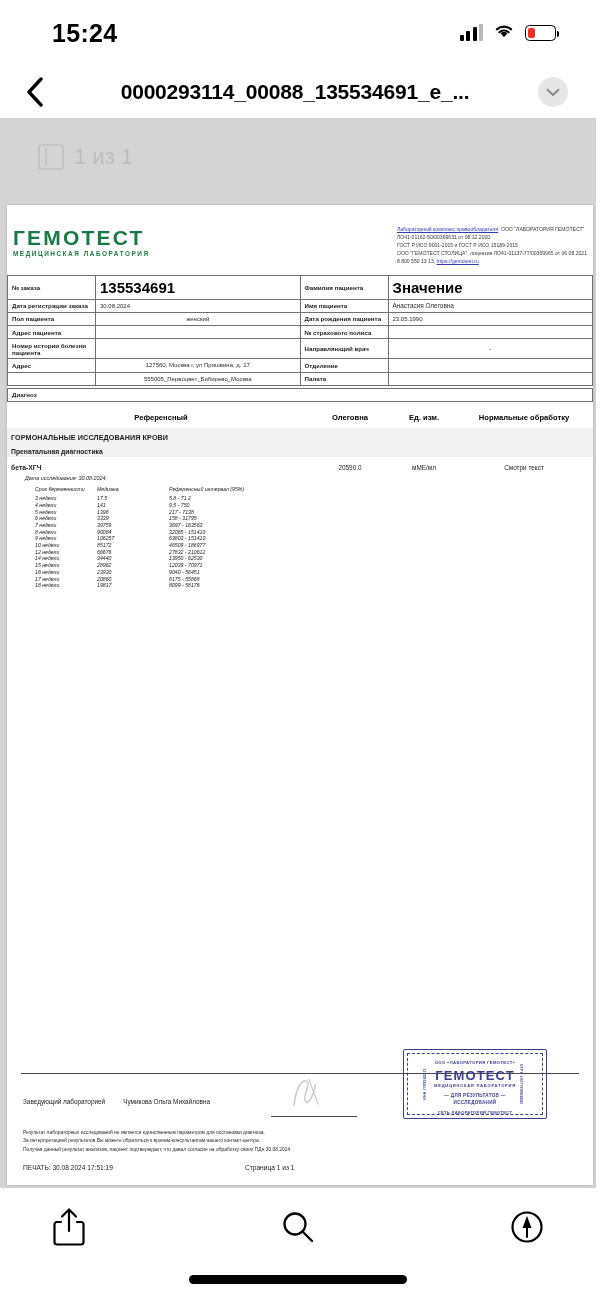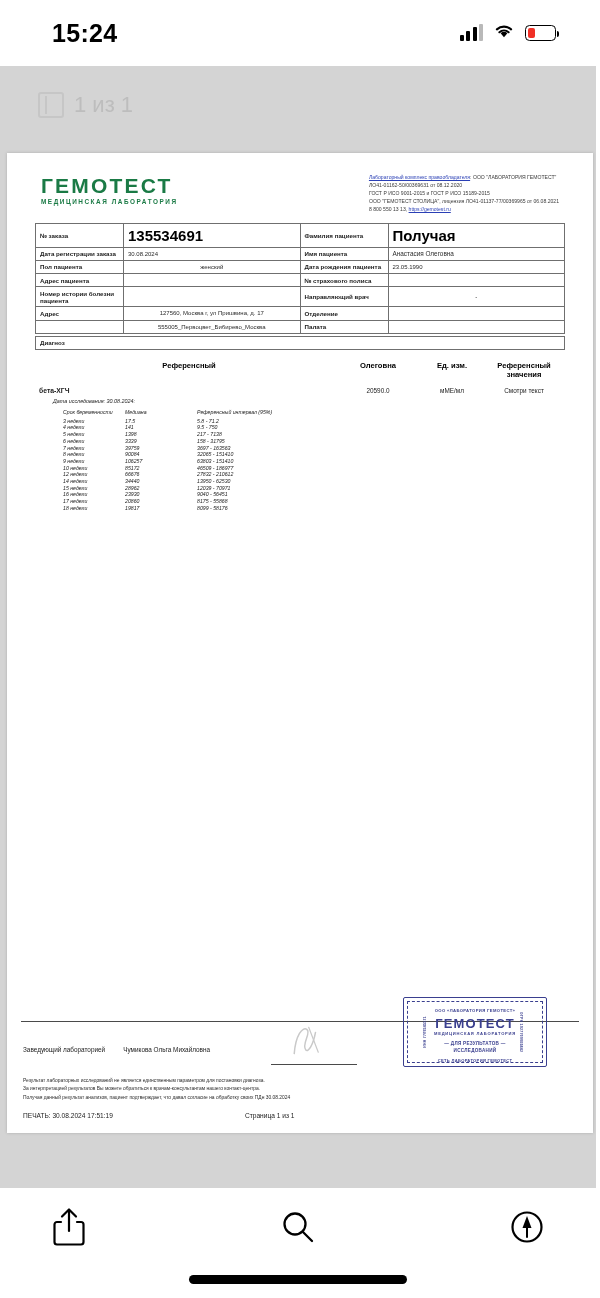--- a/index.html
+++ b/index.html
@@ -91,21 +91,21 @@
     content: ""; position: absolute; left: 5px; top: 2px; bottom: 2px;
     width: 1.6px; background: #c6c6c6;
   }
 
   
   .sheet {
     position: absolute; left: 7px; top: 87px;
     width: 586px; height: 980px;
     background: #ffffff;
     box-shadow: 0 0 3px rgba(0,0,0,.18);
-    padding: 0 28px;
+    padding: 0 0;
     font-size: 6.2px; color: #1b1b1b;
   }
 
   
   .letterhead { display: flex; justify-content: space-between; padding: 18px 6px 10px 6px; }
   .logo-wrap { padding-top: 4px; }
   .logo-main {
     font-size: 21px; font-weight: bold; color: #1a7a45;
     letter-spacing: 2.2px; line-height: 1;
   }
@@ -235,20 +235,33 @@
           <path d="M3.9 6.4 a10.6 10.6 0 0 1 14.2 0" stroke="#000" stroke-width="2.1" fill="none" stroke-linecap="round"></path>
           <path d="M6.4 9.2 a7 7 0 0 1 9.2 0" stroke="#000" stroke-width="2.1" fill="none" stroke-linecap="round"></path>
         </svg>
       </span>
       <span class="battery">
           <i></i>
         </span>
     </div>
   </div>
 
+  <div class="navbar">
+    <div class="nav-back">
+      <svg width="18" height="30" viewBox="0 0 18 30">
+        <path d="M15 2 L3 15 L15 28" stroke="#000" stroke-width="3.4" fill="none" stroke-linecap="round" stroke-linejoin="round"></path>
+      </svg>
+    </div>
+    <div class="nav-title">0000293114_00088_135534691_e_...</div>
+    <div class="nav-chevron">
+      <svg width="14" height="9" viewBox="0 0 14 9">
+        <path d="M1.5 1.8 L7 7 L12.5 1.8" stroke="#8a8a8a" stroke-width="2" fill="none" stroke-linecap="round" stroke-linejoin="round"></path>
+      </svg>
+    </div>
+  </div>
 
   <div class="doc-area">
 
     <div class="page-indicator">
       <span class="pi-icon"></span>
       <span class="pi-label">1 из 1</span>
     </div>
 
     <div class="sheet">
 
@@ -270,21 +283,21 @@
           </div>
         </div>
       </div>
 
       <table class="ptable">
         <tbody>
           <tr>
             <td class="lbl">№ заказа</td>
             <td class="val big">135534691</td>
             <td class="lbl">Фамилия пациента</td>
-            <td class="val big">Получая</td>
+            <td class="val big">Значение</td>
           </tr>
           <tr>
             <td class="lbl">Дата регистрации заказа</td>
             <td class="val">30.08.2024</td>
             <td class="lbl">Имя пациента</td>
             <td class="val name">Анастасия Олеговна</td>
           </tr>
           <tr>
             <td class="lbl">Пол пациента</td>
             <td class="val" style="text-align:center">женский</td>
@@ -321,23 +334,27 @@
           <tr class="diag">
             <td class="lbl" colspan="4">Диагноз</td>
           </tr>
         </tbody>
       </table>
 
       <div class="colhead">
         <div class="ch-study">Референсный</div>
         <div class="ch-value">Олеговна</div>
         <div class="ch-unit">Ед. изм.</div>
-        <div class="ch-norm">Референсный значения</div>
+        <div class="ch-norm">Нормальные обработку</div>
       </div>
 
+      <div class="band">
+        <div class="grp">ГОРМОНАЛЬНЫЕ ИССЛЕДОВАНИЯ КРОВИ</div>
+        <div class="sub">Пренатальная диагностика</div>
+      </div>
 
       <div class="result-row">
         <div class="rr-name">бета-ХГЧ</div>
         <div class="rr-val">20590.0</div>
         <div class="rr-unit">мМЕ/мл</div>
         <div class="rr-norm">Смотри текст</div>
       </div>
 
       <div class="studydate">Дата исследования: 30.08.2024:</div>
 

